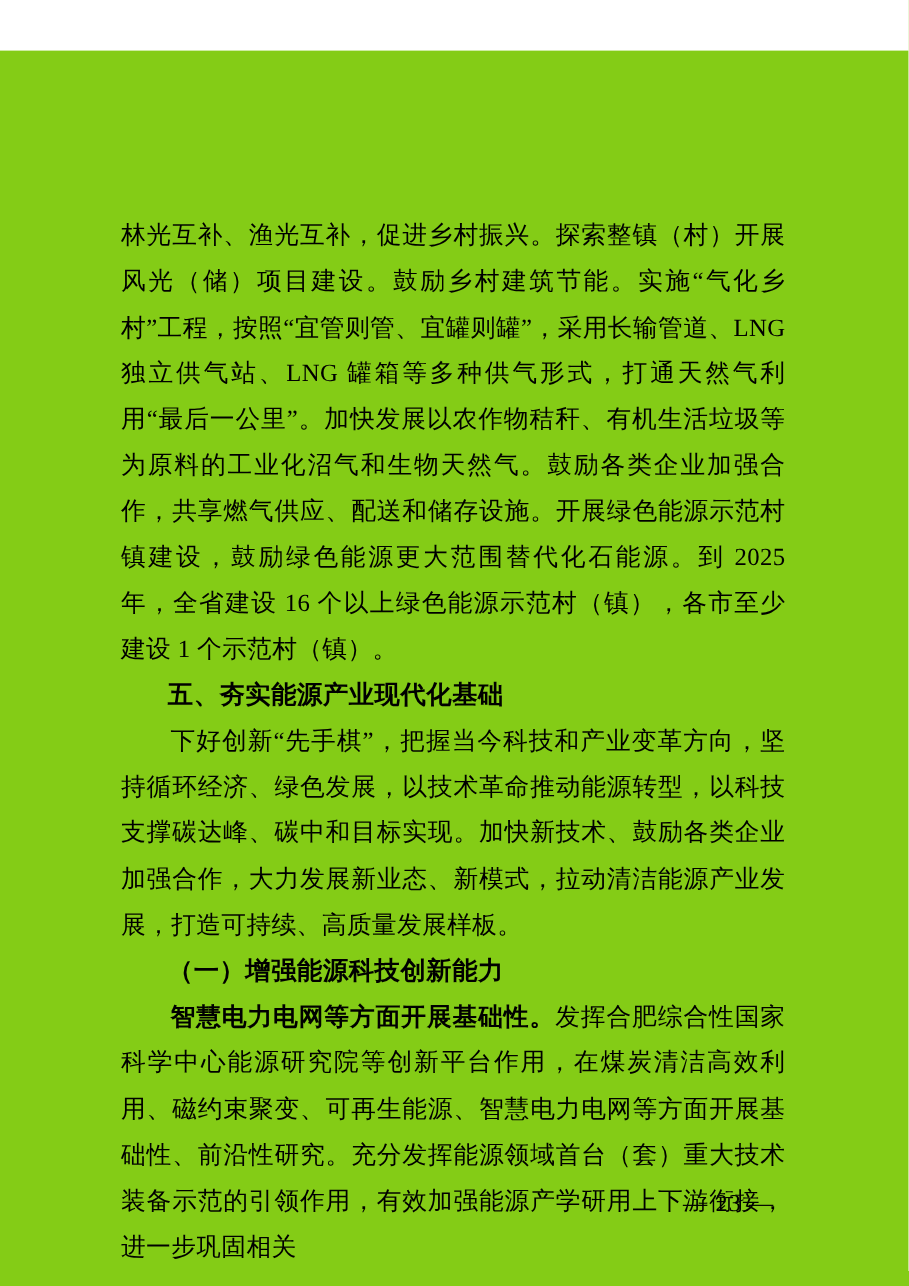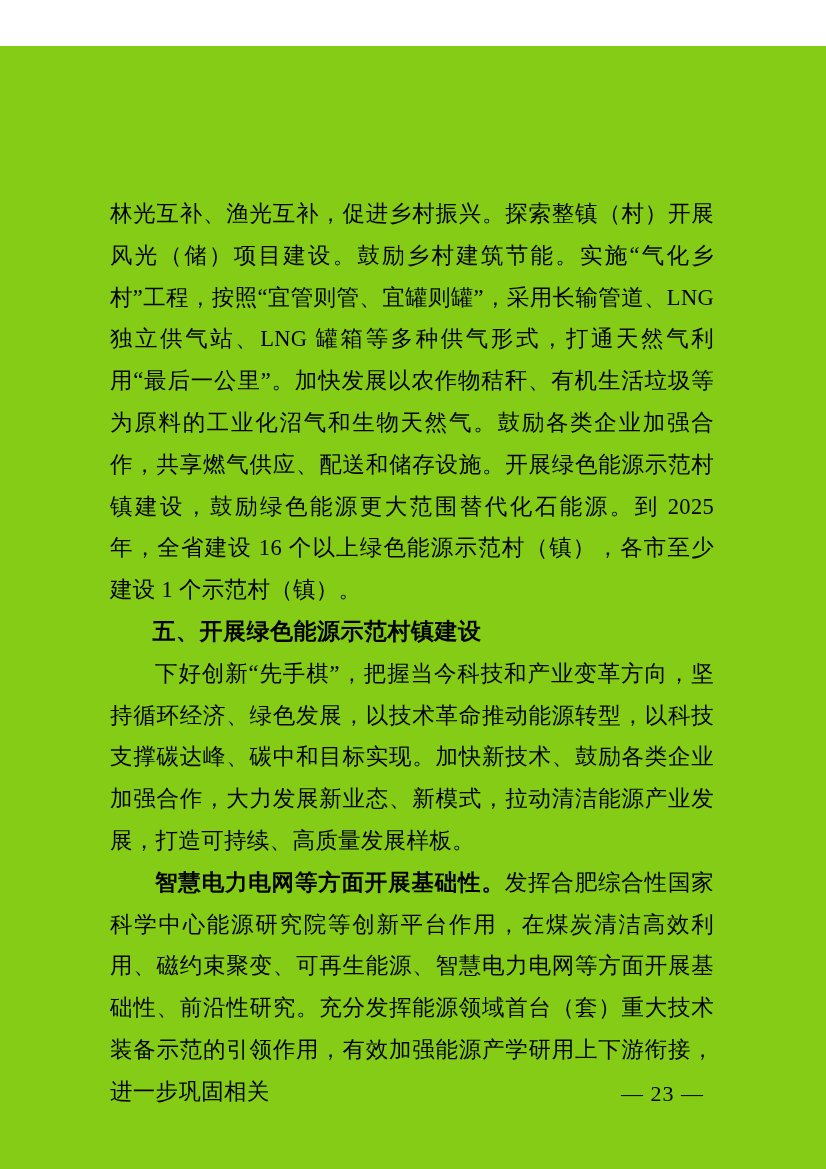--- a/index.html
+++ b/index.html
@@ -64,18 +64,19 @@
     font-family: "Liberation Serif", "DejaVu Serif", serif;
     letter-spacing: 1px;
   }
 </style>
 </head>
 <body>
 
 <div class="page">
   <div class="body-text">
     <p class="para">林光互补、渔光互补，促进乡村振兴。探索整镇（村）开展风光（储）项目建设。鼓励乡村建筑节能。实施“气化乡村”工程，按照“宜管则管、宜罐则罐”，采用长输管道、LNG 独立供气站、LNG 罐箱等多种供气形式，打通天然气利用“最后一公里”。加快发展以农作物秸秆、有机生活垃圾等为原料的工业化沼气和生物天然气。鼓励各类企业加强合作，共享燃气供应、配送和储存设施。开展绿色能源示范村镇建设，鼓励绿色能源更大范围替代化石能源。到 2025 年，全省建设 16 个以上绿色能源示范村（镇），各市至少建设 1 个示范村（镇）。</p>
-    <h2 class="heading-hei">五、开展绿色能源示范村镇建设</h2>
+    <h2 class="heading-hei">五、夯实能源产业现代化基础</h2>
     <p class="para indent">下好创新“先手棋”，把握当今科技和产业变革方向，坚持循环经济、绿色发展，以技术革命推动能源转型，以科技支撑碳达峰、碳中和目标实现。加快新技术、鼓励各类企业加强合作，大力发展新业态、新模式，拉动清洁能源产业发展，打造可持续、高质量发展样板。</p>
+    <h3 class="heading-kai">（一）增强能源科技创新能力</h3>
     <p class="para indent"><span class="lead-bold">智慧电力电网等方面开展基础性。</span><span>发挥合肥综合性国家科学中心能源研究院等创新平台作用，在煤炭清洁高效利用、磁约束聚变、可再生能源、智慧电力电网等方面开展基础性、前沿性研究。充分发挥能源领域首台（套）重大技术装备示范的引领作用，有效加强能源产学研用上下游衔接，进一步巩固相关</span></p>
   </div>
   <div class="footer-pagenum">— 23 —</div>
 </div>
 
 </body></html>

